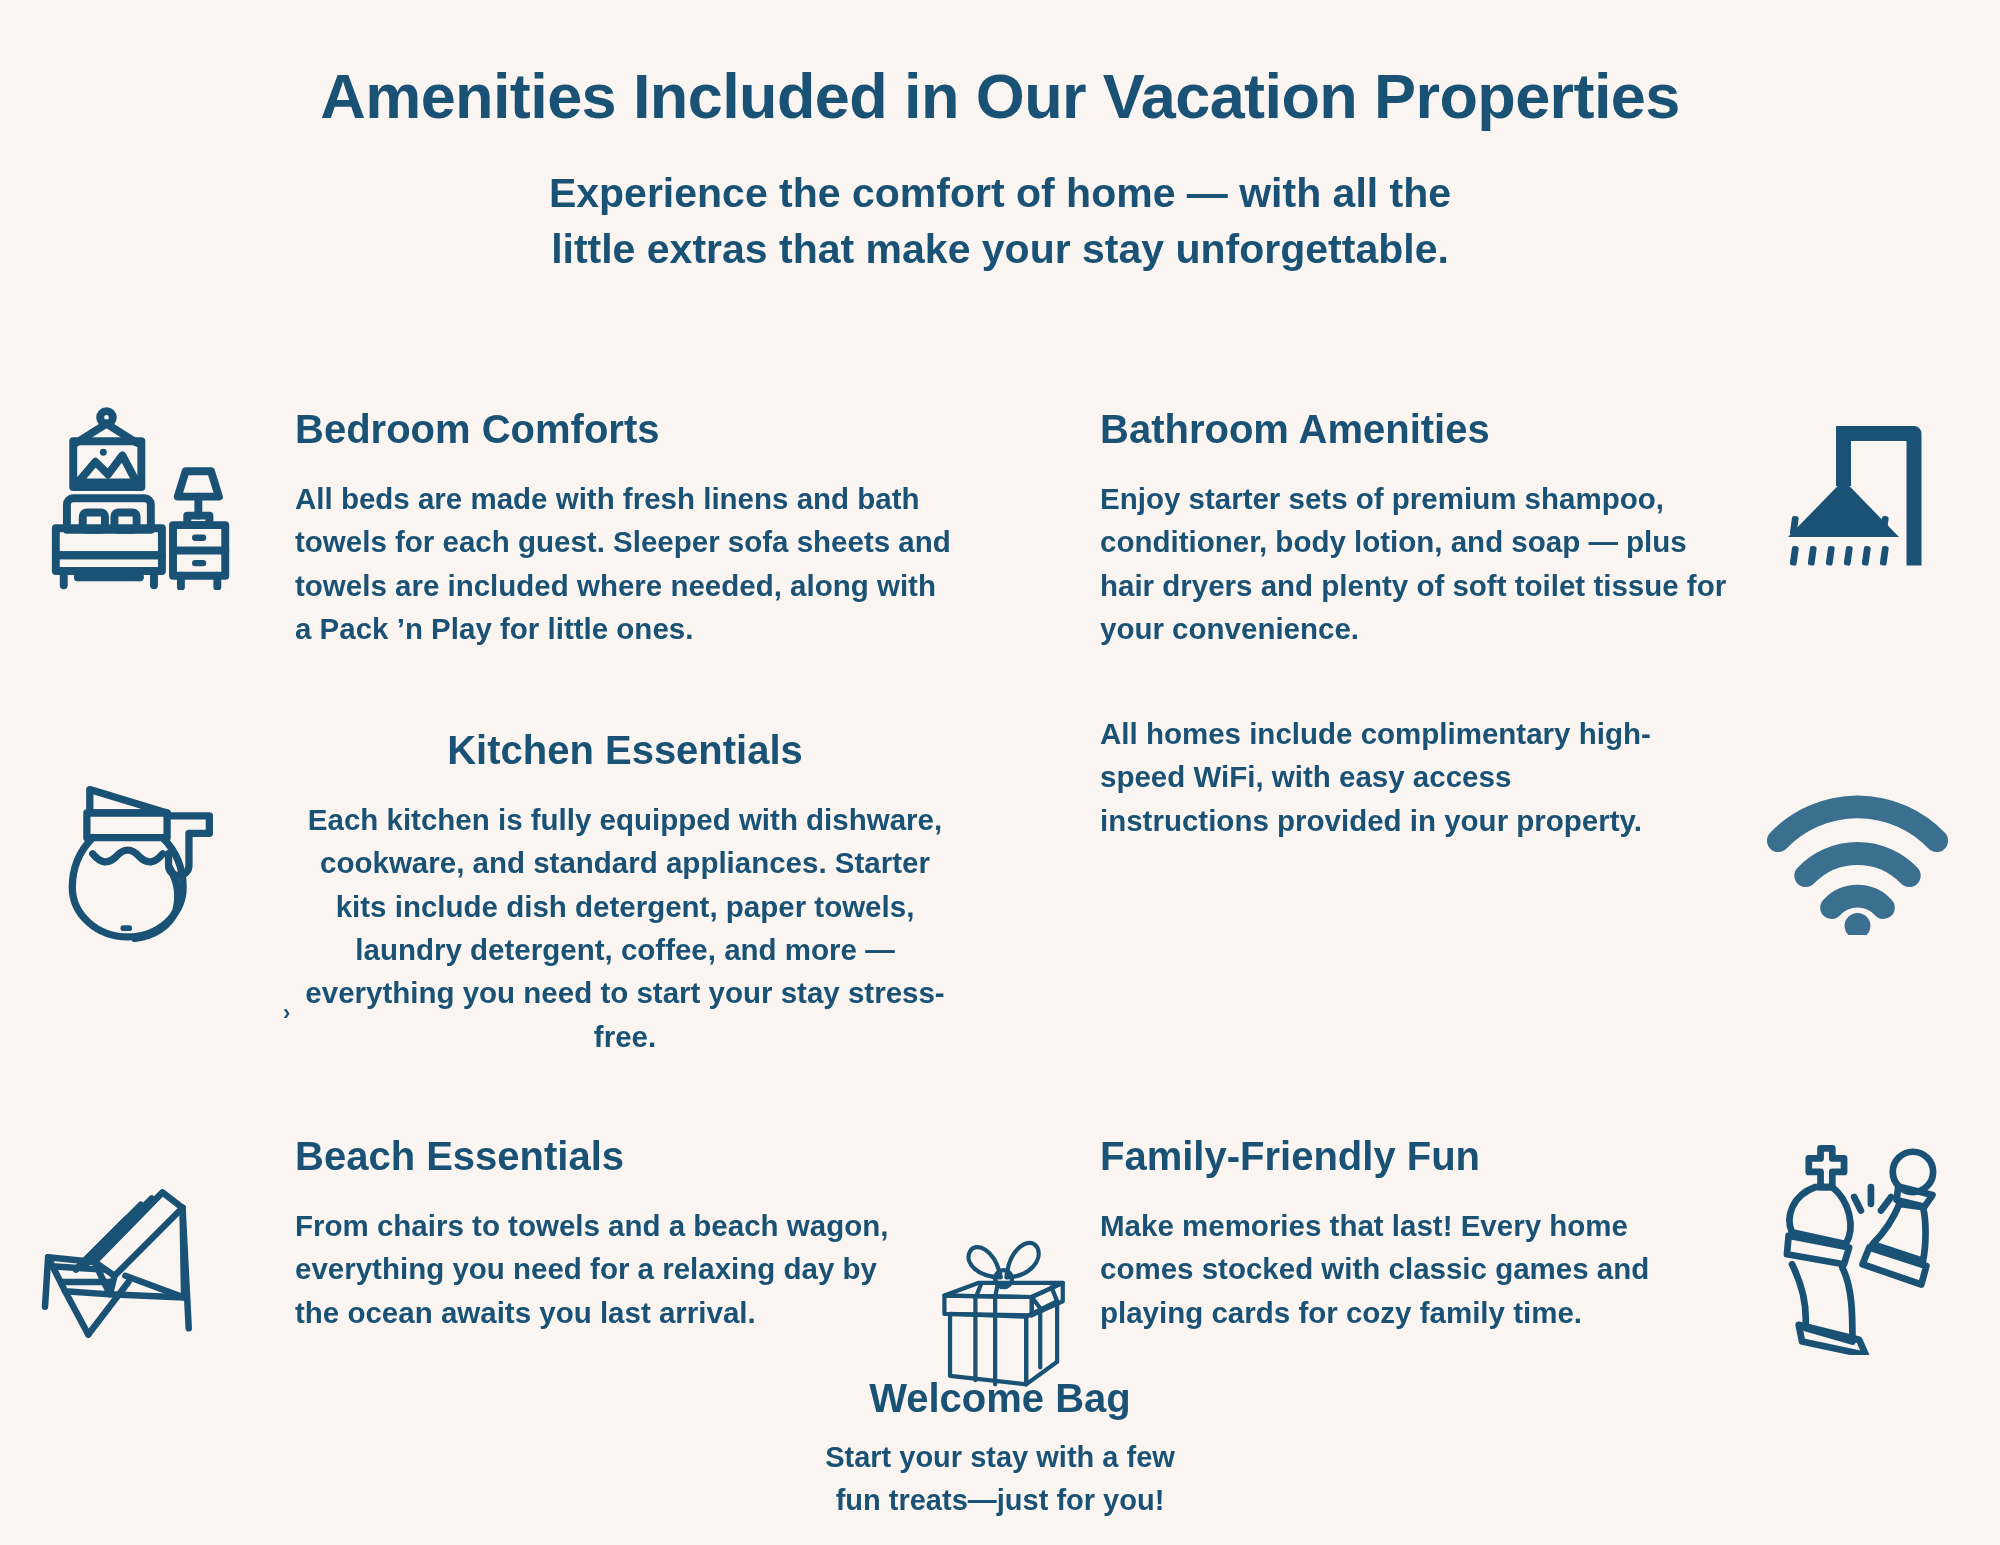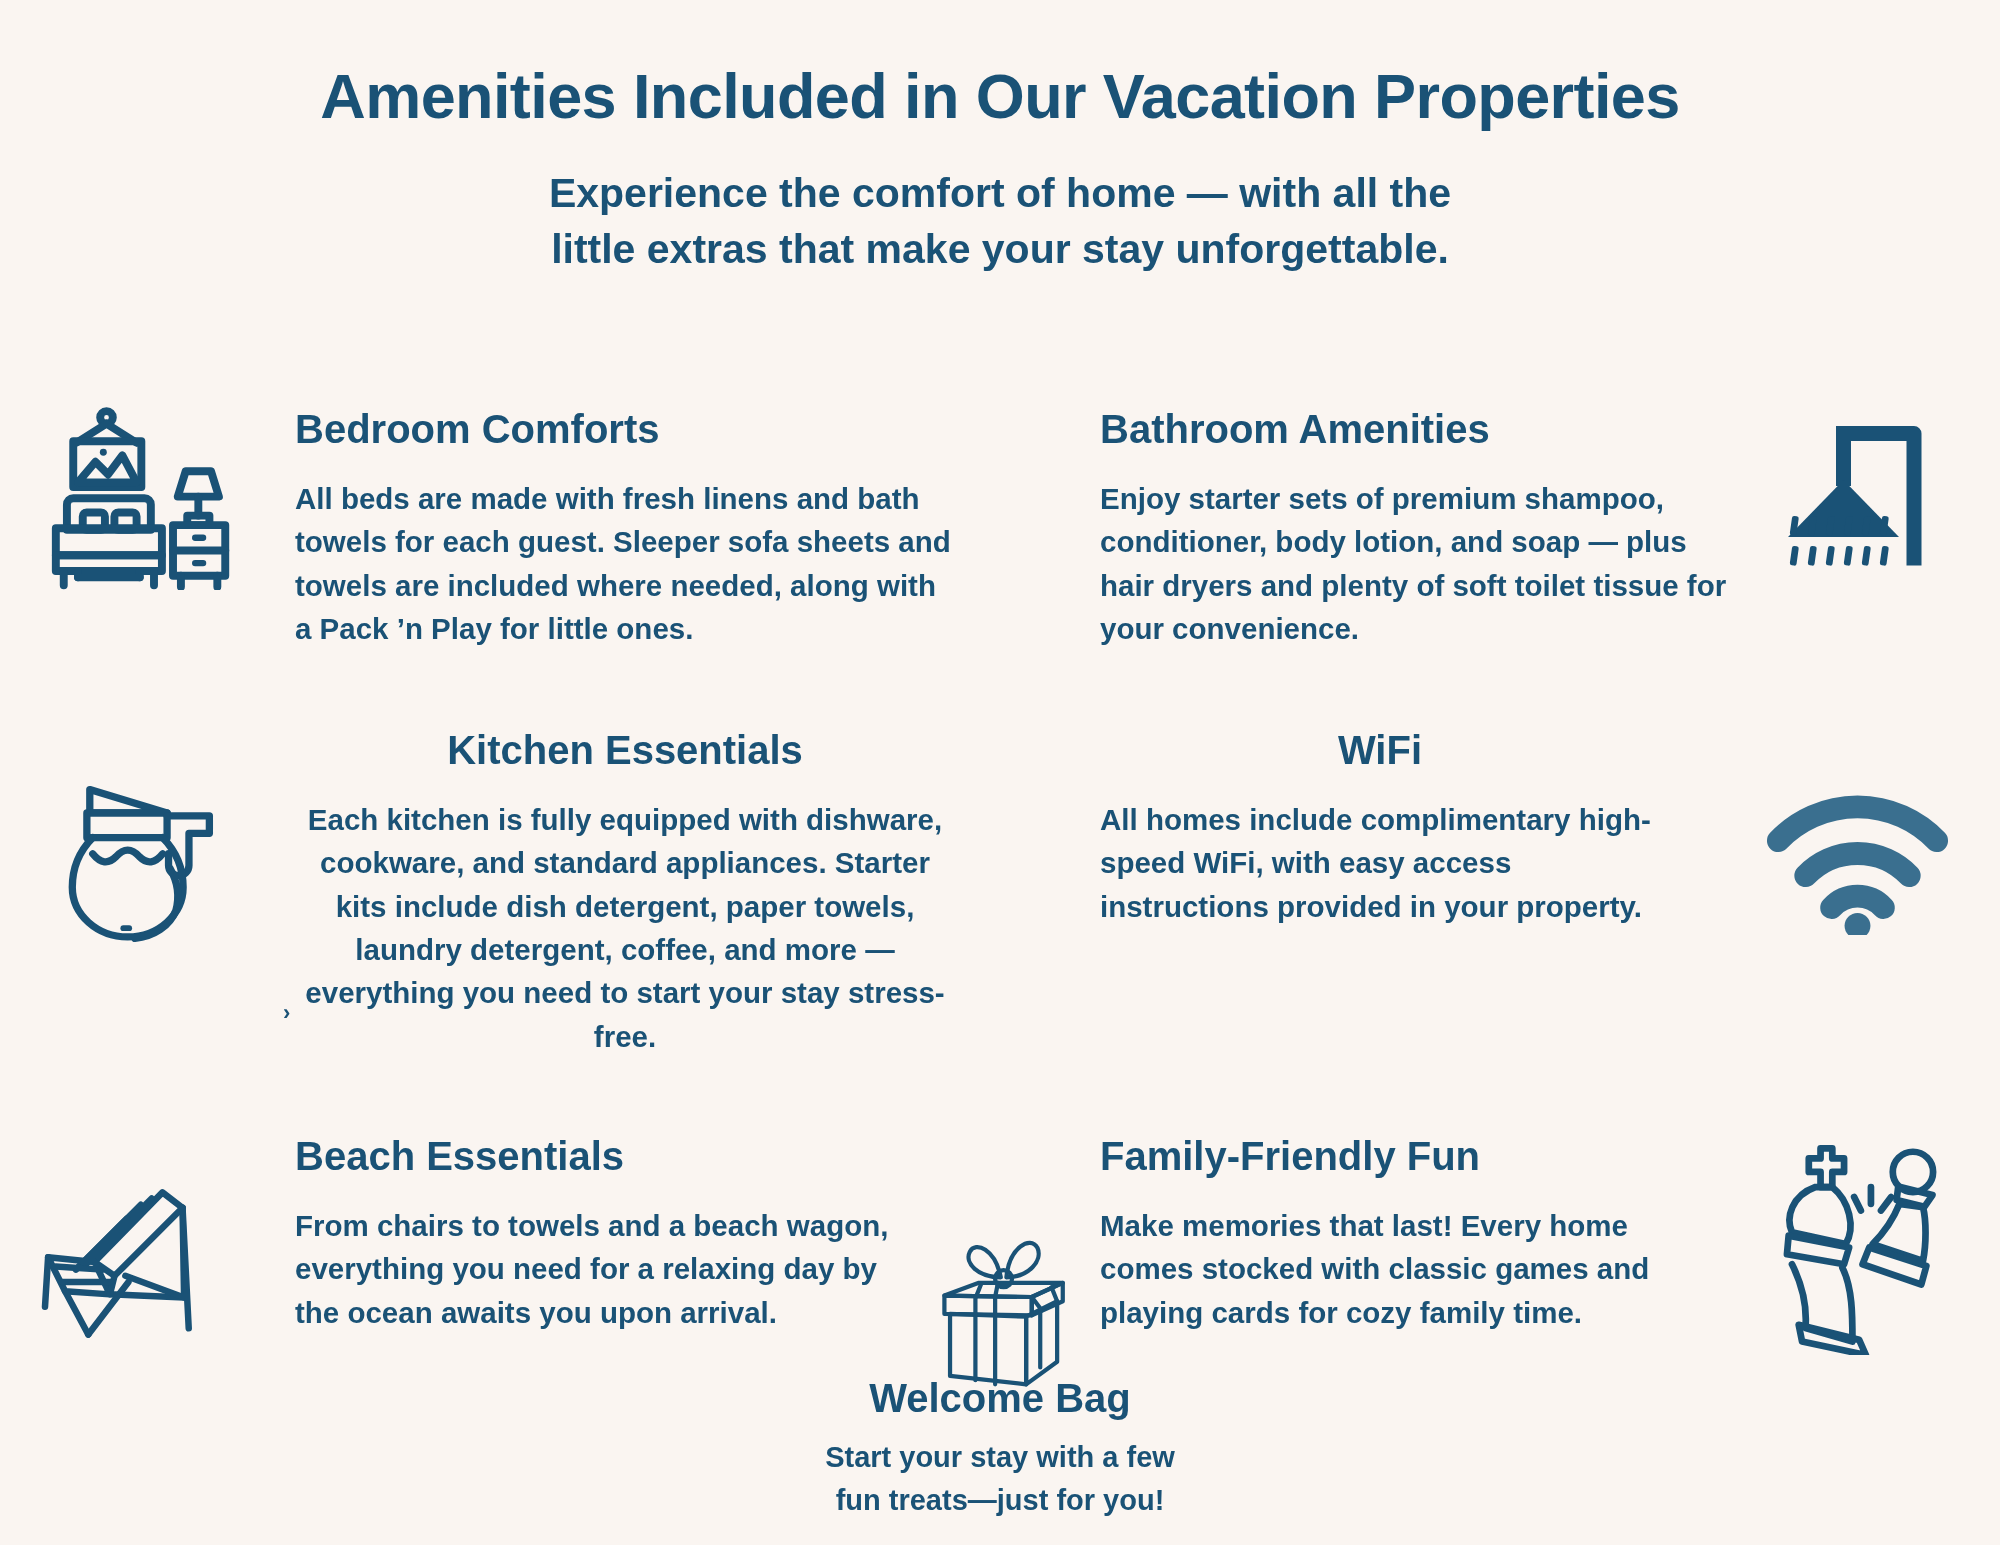--- a/index.html
+++ b/index.html
@@ -264,27 +264,26 @@
       <p>Enjoy starter sets of premium shampoo, conditioner, body lotion, and soap — plus hair dryers and plenty of soft toilet tissue for your convenience.</p>
     </div>
 
     <div class="block b-kitchen">
       <h2>Kitchen Essentials</h2>
       <p>Each kitchen is fully equipped with dishware, cookware, and standard appliances. Starter kits include dish detergent, paper towels, laundry detergent, coffee, and more — everything you need to start your stay stress-free.</p>
       <span class="stray">›</span>
     </div>
 
     <div class="block b-wifi center">
-      <h2>WiFi</h2>
       <p>All homes include complimentary high-speed WiFi, with easy access instructions provided in your property.</p>
     </div>
 
     <div class="block b-beach">
       <h2>Beach Essentials</h2>
-      <p>From chairs to towels and a beach wagon, everything you need for a relaxing day by the ocean awaits you upon arrival.</p>
+      <p>From chairs to towels and a beach wagon, everything you need for a relaxing day by the ocean awaits you last arrival.</p>
     </div>
 
     <div class="block b-family">
       <h2>Family-Friendly Fun</h2>
       <p>Make memories that last! Every home comes stocked with classic games and playing cards for cozy family time.</p>
     </div>
 
     <div class="block b-welcome">
       <h2>Welcome Bag</h2>
       <p>Start your stay with a few</p>

